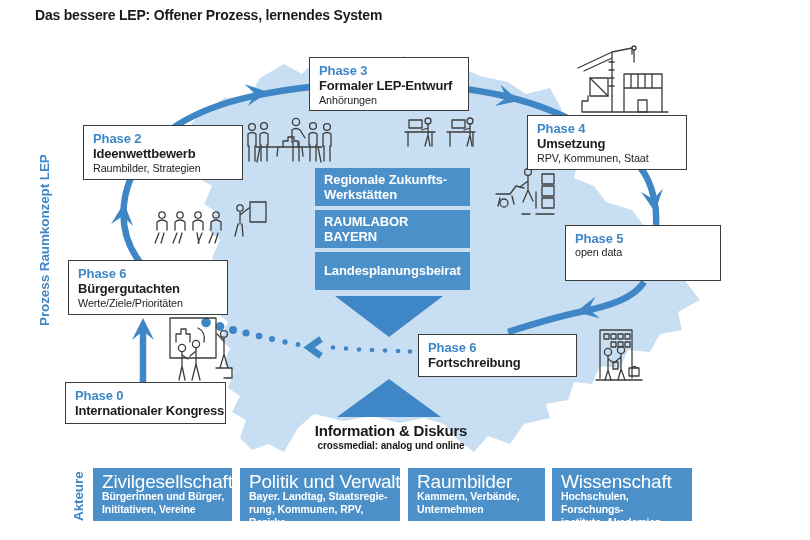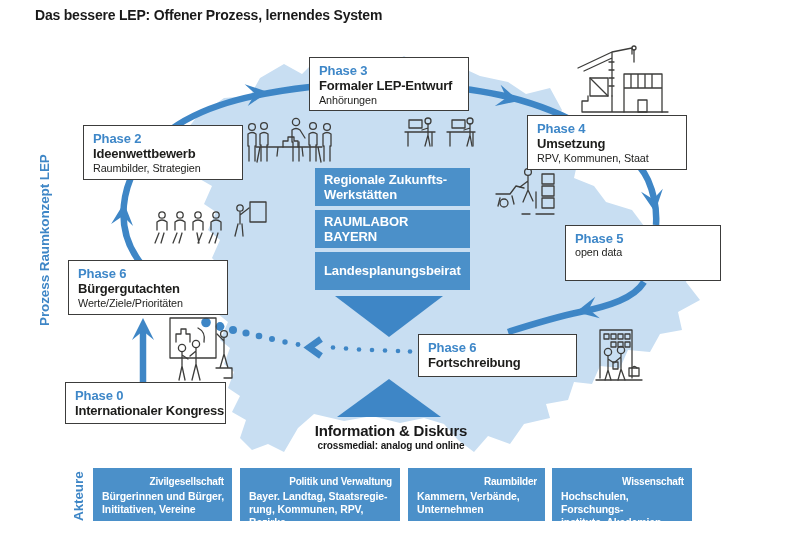--- a/index.html
+++ b/index.html
@@ -32,21 +32,21 @@
     color:#ffffff;font-size:13px;font-weight:700;line-height:15.5px;letter-spacing:-0.1px;
     display:flex;align-items:center;padding:0 0 0 9px;white-space:pre-line;
   }
   .info{position:absolute;left:280px;top:422px;width:222px;text-align:center;}
   .info-title{font-size:15px;font-weight:700;letter-spacing:-0.2px;color:#1a1a1a;}
   .info-sub{font-size:10px;font-weight:700;letter-spacing:-0.1px;color:#1a1a1a;margin-top:1px;}
   .abox{
     position:absolute;top:468px;height:53px;box-sizing:border-box;background:#4b90c9;
     color:#ffffff;padding:5px 8px 4px 9px;
   }
-  .abox .atitle{font-size:10px;font-weight:700;line-height:17px;letter-spacing:-0.2px;white-space:nowrap;text-align:right;}
+  .abox .atitle{font-size:19px;font-weight:400;line-height:17px;letter-spacing:-0.2px;white-space:nowrap;}
   .abox .asub{font-size:10.5px;font-weight:700;line-height:13px;letter-spacing:-0.1px;white-space:pre-line;}
 </style>
 </head>
 <body>
 
 <div class="canvas">
 
   <div class="title">Das bessere LEP: Offener Prozess, lernendes System</div>
   <div class="vlabel process">Prozess Raumkonzept LEP</div>
   <div class="vlabel diskurs">Diskurs-foren</div>

